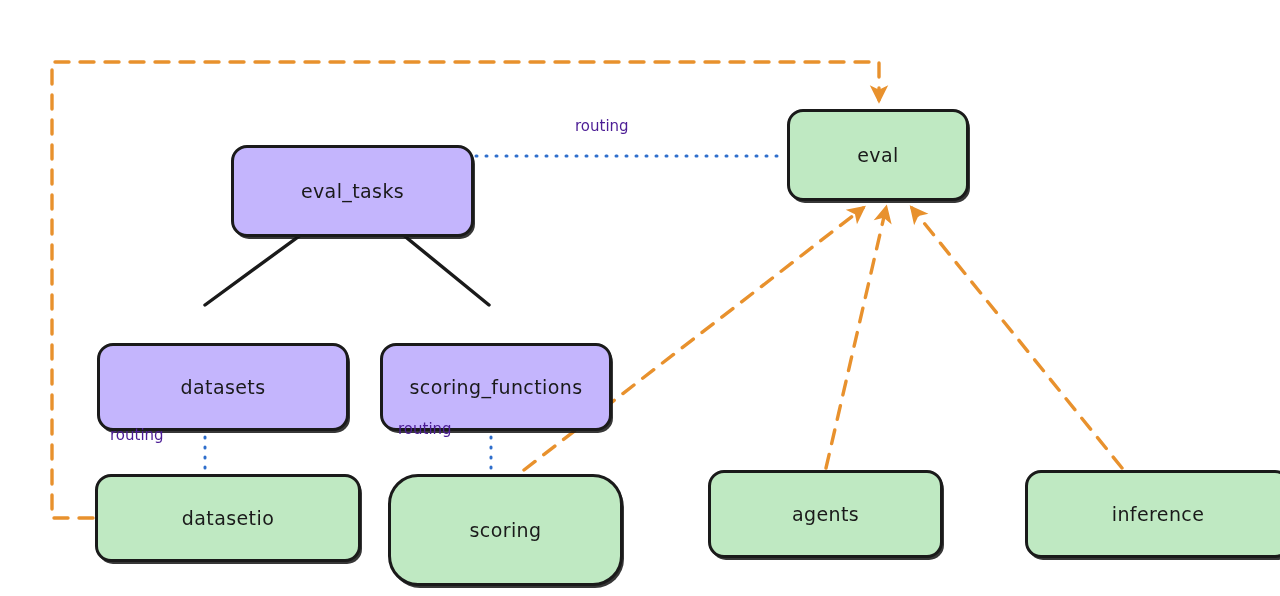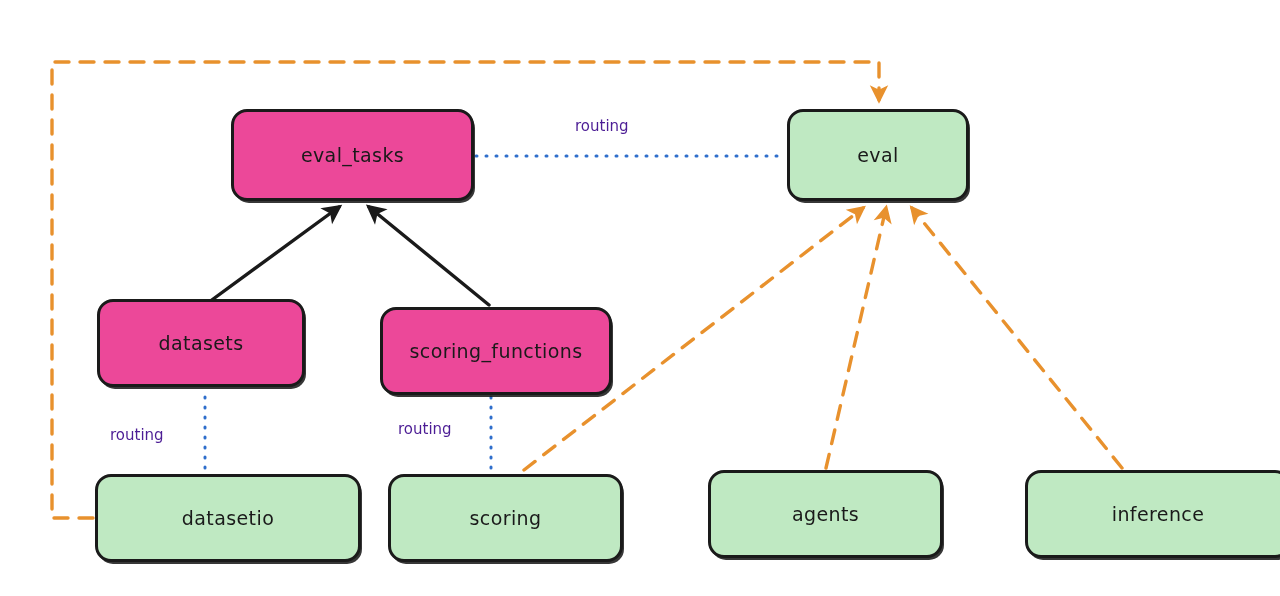--- a/index.html
+++ b/index.html
@@ -29,21 +29,21 @@
     position: absolute;
     box-sizing: border-box;
     border: 3px solid #1a1a1a;
     border-radius: 16px;
     display: flex;
     align-items: center;
     justify-content: center;
     z-index: 5;
     box-shadow: 2px 3px 0 -1px rgba(20,20,20,0.85);
   }
-  .node.blue  { background: #ec4899; }
+  .node.blue  { background: #c4b5fd; margin-top: 36px; }
   .node.green { background: #bfe9c2; }
   .node-label {
     font-family: "DejaVu Sans", sans-serif;
     font-size: 19px;
     color: #1a1a1a;
     letter-spacing: 0.4px;
     white-space: nowrap;
     user-select: none;
   }
   .edge-label {
@@ -103,33 +103,33 @@
   </svg>
 
   <div class="node blue" style="left:231px; top:109px; width:243px; height:92px;">
     <span class="node-label">eval_tasks</span>
   </div>
 
   <div class="node green" style="left:787px; top:109px; width:182px; height:92px;text-align:center;">
     <span class="node-label">eval</span>
   </div>
 
-  <div class="node blue" style="left:97px; top:299px; width:208px; height:88px;justify-content:center;">
+  <div class="node blue" style="left:97px; top:307px; width:252px; height:88px;justify-content:center;">
     <span class="node-label">datasets</span>
   </div>
 
   <div class="node blue" style="left:380px; top:307px; width:232px; height:88px;justify-content:center;">
     <span class="node-label">scoring_functions</span>
   </div>
 
   <div class="node green" style="left:95px; top:474px; width:266px; height:88px;">
     <span class="node-label">datasetio</span>
   </div>
 
-  <div class="node green" style="left:388px; top:474px; width:235px; height:88px;">
+  <div class="node green" style="left:388px; top:474px; width:235px; height:112px;border-radius:30px;">
     <span class="node-label">scoring</span>
   </div>
 
   <div class="node green" style="left:708px; top:470px; width:235px; height:88px;">
     <span class="node-label">agents</span>
   </div>
 
   <div class="node green" style="left:1025px; top:470px; width:266px; height:88px;">
     <span class="node-label">inference</span>
   </div>

